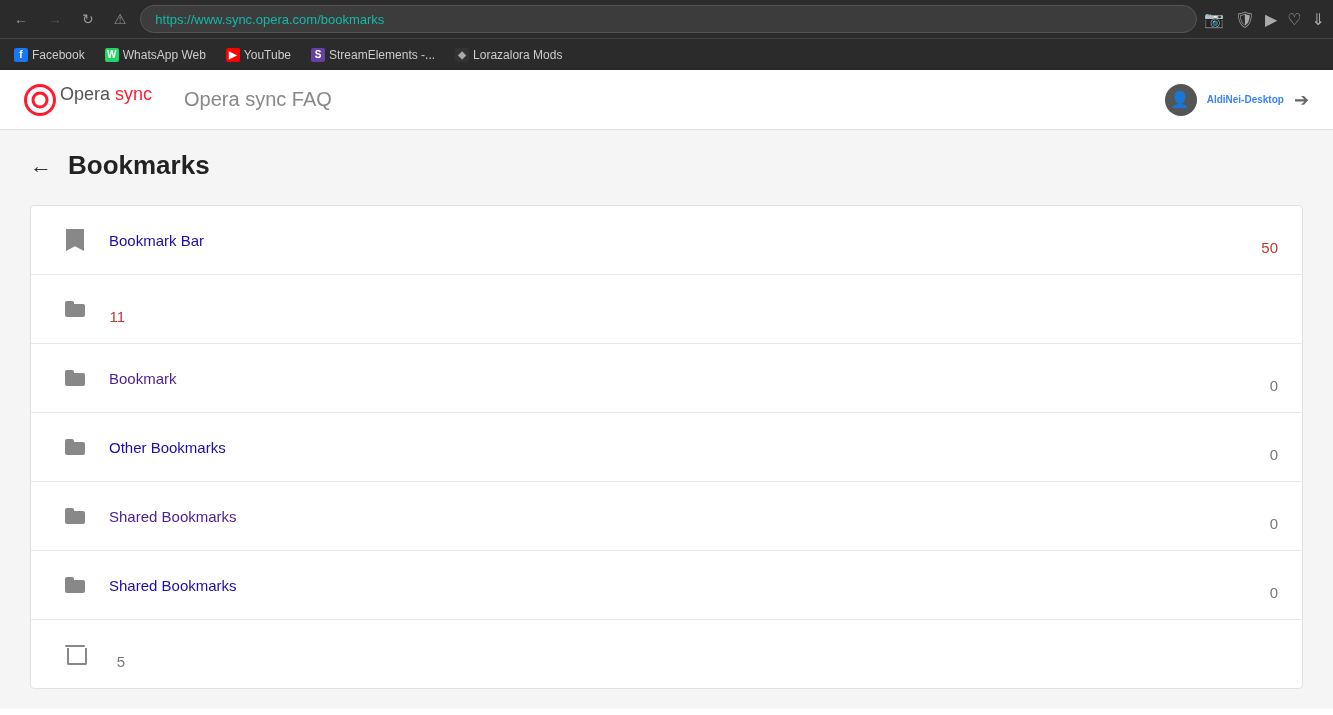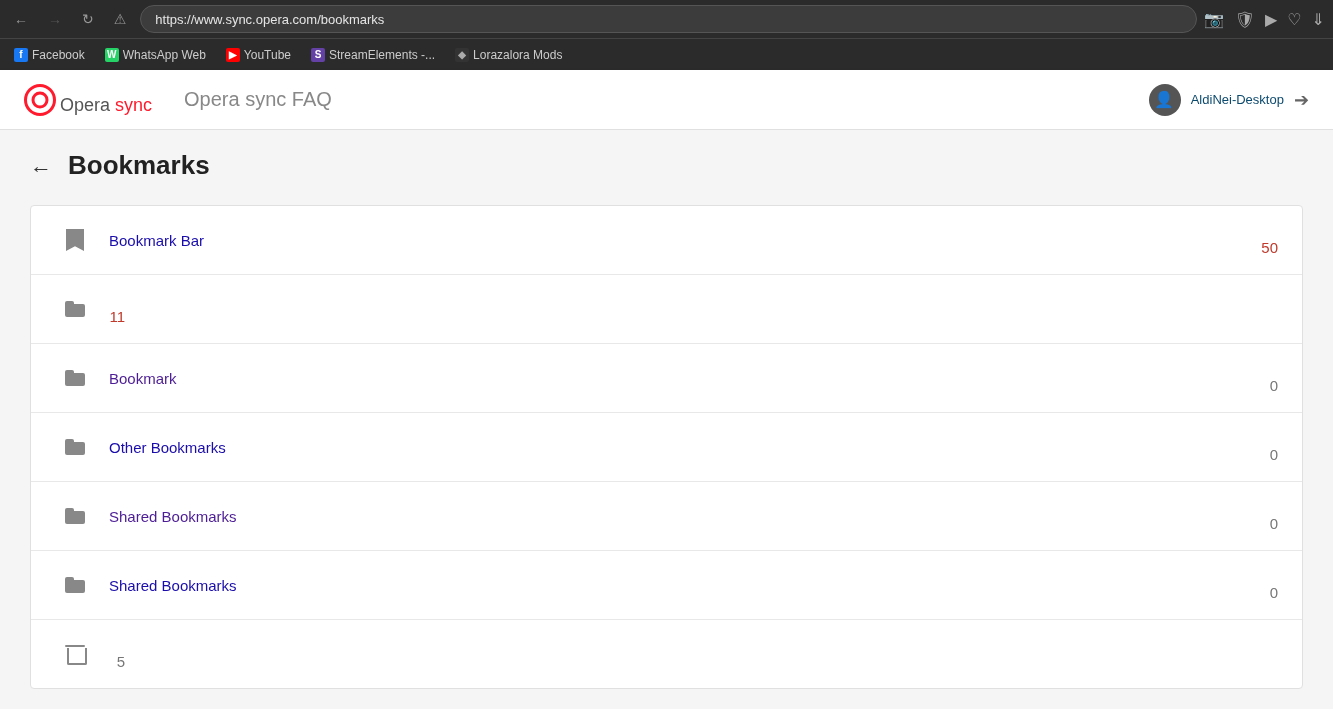--- a/index.html
+++ b/index.html
@@ -29,21 +29,21 @@
       padding: 4px 6px;
       border-radius: 3px;
     }
     .nav-btn.disabled { color: #555; cursor: default; }
 
     .address-bar {
       flex: 1;
       background: #3c3c3c;
       border: 1px solid #555;
       border-radius: 15px;
-      color: #e5e5e5;
+      color: #14b8a6;
       font-size: 13px;
       padding: 4px 14px;
       height: 28px;
     }
 
     .nav-icons {
       display: flex;
       align-items: center;
       gap: 10px;
       color: #aaa;
@@ -97,21 +97,21 @@
       align-items: center;
       justify-content: space-between;
       padding: 0 24px;
       height: 60px;
       border-bottom: 1px solid #e0e0e0;
       box-shadow: 0 1px 3px rgba(0,0,0,0.1);
     }
 
     .opera-logo {
       display: flex;
-      align-items: flex-end;
+      align-items: flex-start;
       gap: 4px;
     }
 
     .opera-O {
       width: 32px;
       height: 32px;
       border-radius: 50%;
       background: #fff;
       border: 3px solid #ff1b2d;
       display: flex;
@@ -148,23 +148,23 @@
       border-radius: 50%;
       background: #555;
       display: flex;
       align-items: center;
       justify-content: center;
       color: #fff;
       font-size: 16px;
     }
 
     .username {
-      font-size: 13px;
-      color: #0c4a6e;
-      font-weight: 400;
+      font-size: 10px;
+      color: #3b82f6;
+      font-weight: 700;
     }
 
     .logout-btn {
       color: #666;
       font-size: 18px;
       cursor: pointer;
       background: none;
       border: none;
     }
 

